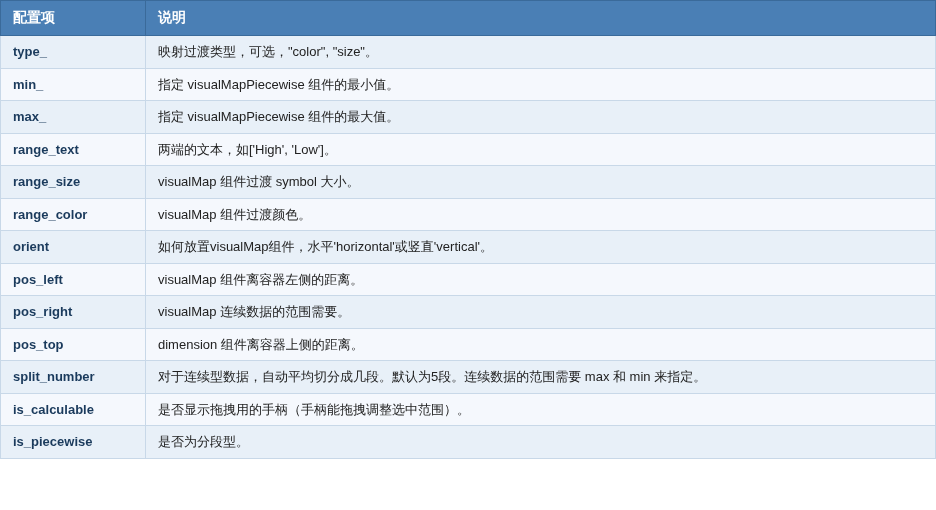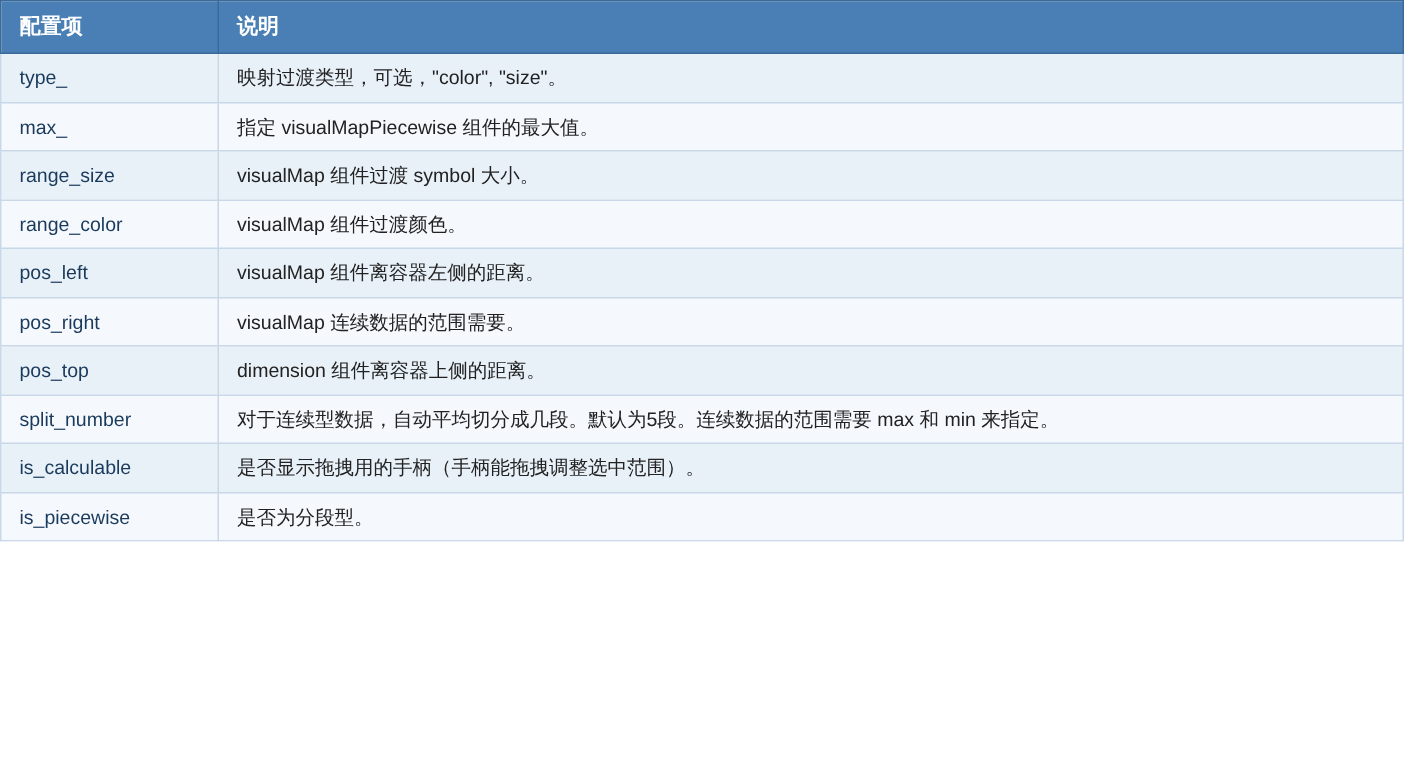--- a/index.html
+++ b/index.html
@@ -31,21 +31,21 @@
     tbody tr:nth-child(even) {
       background-color: #f5f8fd;
     }
     tbody td {
       padding: 6px 12px;
       border: 1px solid #c8d8e8;
       vertical-align: middle;
       line-height: 1.5;
     }
     tbody td:first-child {
-      font-weight: normal;
+      font-weight: bold;
       color: #1a3a5c;
       white-space: nowrap;
       width: 145px;
       min-width: 145px;
       margin-top: 45px;
     }
     tbody td:last-child {
       color: #222;
     }
   </style>
@@ -58,30 +58,42 @@
       <th>配置项</th>
       <th>说明</th>
     </tr>
   </thead>
   <tbody id="table-body">
   <tr>
         <td>type_</td>
         <td>映射过渡类型，可选，"color", "size"。</td>
       </tr>
       <tr>
+        <td>min_</td>
+        <td>指定 visualMapPiecewise 组件的最小值。</td>
+      </tr>
+      <tr>
         <td>max_</td>
         <td>指定 visualMapPiecewise 组件的最大值。</td>
+      </tr>
+      <tr>
+        <td>range_text</td>
+        <td>两端的文本，如['High', 'Low']。</td>
       </tr>
       <tr>
         <td>range_size</td>
         <td>visualMap 组件过渡 symbol 大小。</td>
       </tr>
       <tr>
         <td>range_color</td>
         <td>visualMap 组件过渡颜色。</td>
+      </tr>
+      <tr>
+        <td>orient</td>
+        <td>如何放置visualMap组件，水平'horizontal'或竖直'vertical'。</td>
       </tr>
       <tr>
         <td>pos_left</td>
         <td>visualMap 组件离容器左侧的距离。</td>
       </tr>
       <tr>
         <td>pos_right</td>
         <td>visualMap 连续数据的范围需要。</td>
       </tr>
       <tr>

